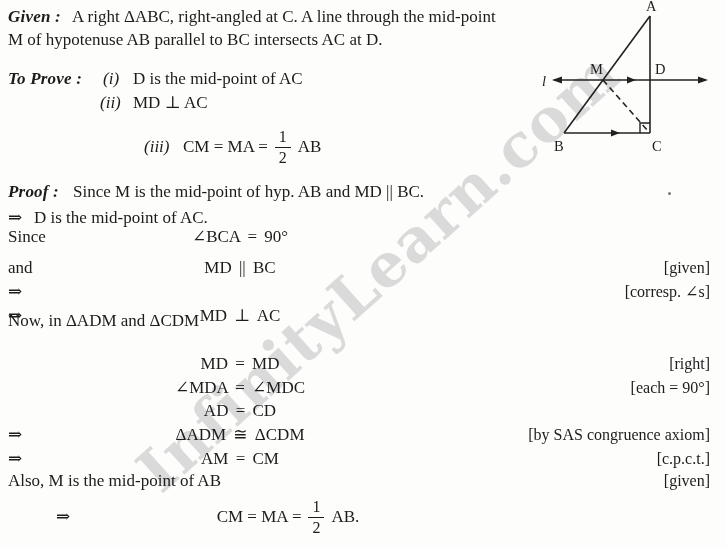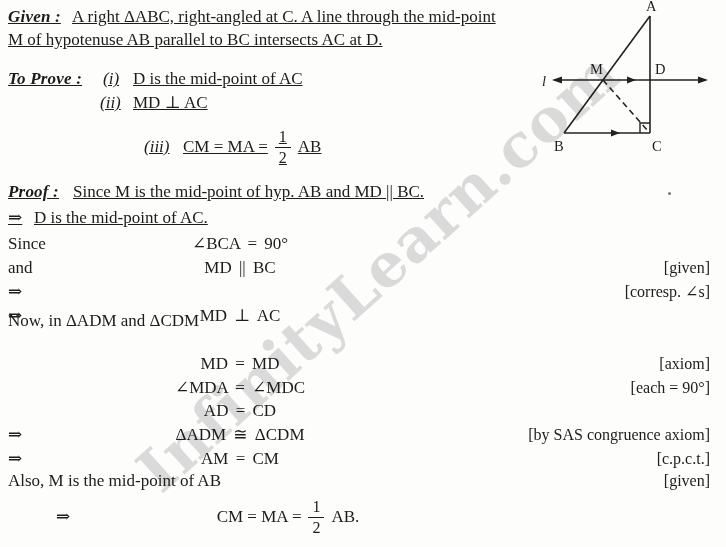--- a/index.html
+++ b/index.html
@@ -3,21 +3,21 @@
 <meta charset="utf-8">
 <style>
   html,body{margin:0;padding:0;background:#e8e8e8;}
   .page{
     position:relative;width:726px;height:547px;background:#fdfdfc;
     font-family:"Liberation Serif","DejaVu Serif",serif;
     color:#1c1c1c;font-size:17px;overflow:hidden;
   }
   .row{position:absolute;left:0;width:726px;height:24px;line-height:22px;z-index:2;}
   .hlabel{font-weight:700;font-style:italic;letter-spacing:.2px;}
-  .abs{position:absolute;white-space:nowrap;text-decoration:underline;}
+  .abs{position:absolute;white-space:nowrap;}
   .pl{position:absolute;left:8px;white-space:nowrap;}
   .pc{position:absolute;left:40px;width:400px;text-align:center;white-space:nowrap;word-spacing:3px;}
   .pn{position:absolute;right:16px;text-align:right;font-size:16px;white-space:nowrap;}
   .itnum{font-style:italic;}
   .frow{height:46px;display:block;margin-left:48px;}
   .frow .pl{top:12px;}
   .fcenter{position:absolute;left:40px;width:400px;height:46px;display:flex;align-items:center;justify-content:center;gap:7px;}
   .tp-frac-line{display:flex;align-items:center;gap:7px;}
   .frac{display:inline-flex;flex-direction:column;align-items:center;line-height:1;vertical-align:middle;font-size:16px;}
   .frac .fnum{border-bottom:1.4px solid #1c1c1c;padding:0 4px 2px 4px;}
@@ -71,21 +71,21 @@
 
   <div class="row" style="top:181px">
     <span class="abs hlabel" style="left:8px">Proof :</span>
     <span class="abs" style="left:73px">Since M is the mid-point of hyp. AB and MD || BC.</span>
   </div>
   <div class="row" style="top:207px">
     <span class="abs" style="left:8px">⇒</span>
     <span class="abs" style="left:34px">D is the mid-point of AC.</span>
   </div>
 
-  <div class="row" style="top:233px">
+  <div class="row" style="top:226px">
     <span class="pl">Since</span>
     <span class="pc">∠BCA = 90°</span>
     <span class="pn"></span>
   </div>
   <div class="row" style="top:257px">
     <span class="pl">and</span>
     <span class="pc">MD || BC</span>
     <span class="pn">[given]</span>
   </div>
   <div class="row" style="top:281px">
@@ -98,21 +98,21 @@
     <span class="pn"></span>
   </div>
   <div class="row" style="top:310px">
     <span class="pl">Now, in ΔADM and ΔCDM</span>
     <span class="pc"></span>
     <span class="pn"></span>
   </div>
   <div class="row" style="top:353px">
     <span class="pl"></span>
     <span class="pc">MD = MD</span>
-    <span class="pn">[axiom]</span>
+    <span class="pn">[right]</span>
   </div>
   <div class="row" style="top:377px">
     <span class="pl"></span>
     <span class="pc">∠MDA = ∠MDC</span>
     <span class="pn">[each = 90°]</span>
   </div>
   <div class="row" style="top:400px">
     <span class="pl"></span>
     <span class="pc">AD = CD</span>
   </div>

